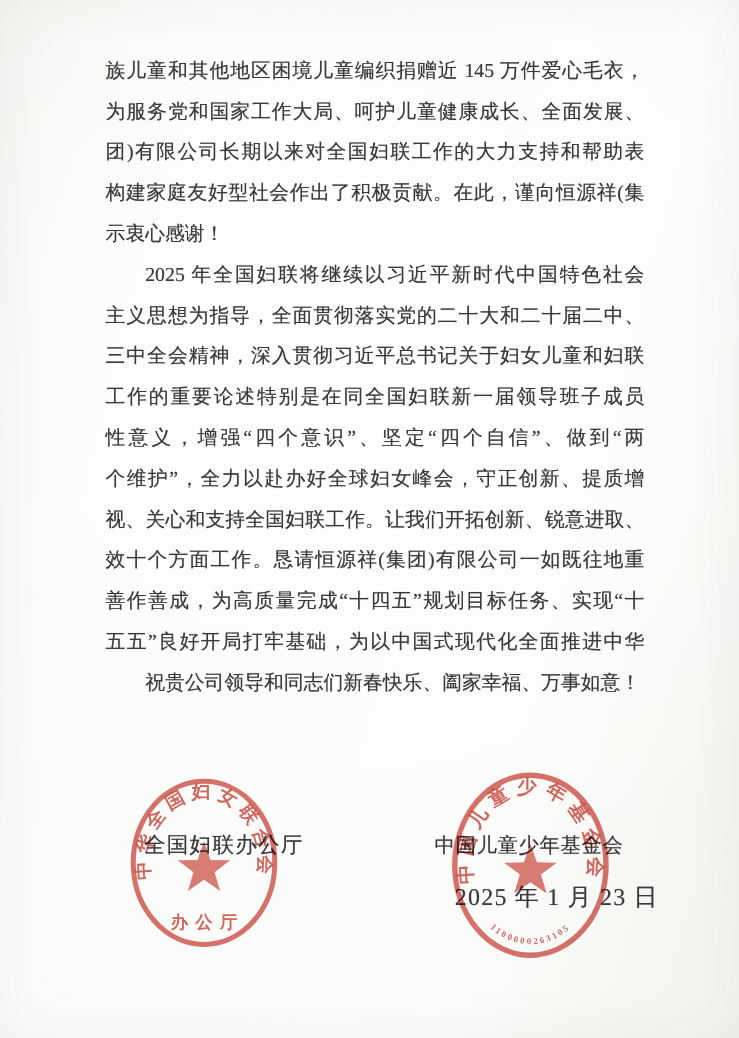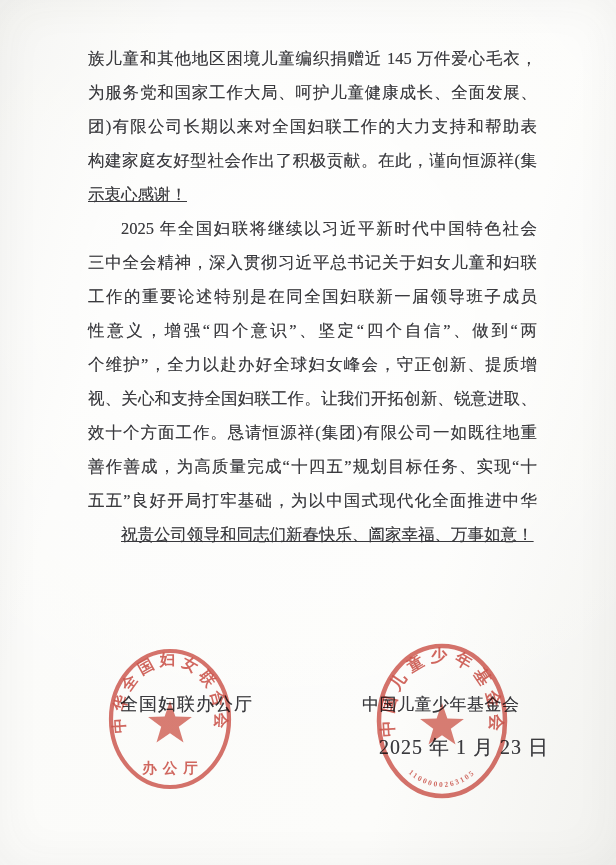--- a/index.html
+++ b/index.html
@@ -17,21 +17,21 @@
   .letter-body{
     position:absolute;left:88px;top:42px;width:449px;
     color:#3a3a3e;
     text-shadow:0 0 .6px rgba(58,58,62,.55);
   }
   .ln{
     height:34px;line-height:34px;font-size:16.5px;
     text-align:justify;text-align-last:justify;
     white-space:nowrap;letter-spacing:0;
   }
-  .ln.end{text-align-last:left;text-decoration:underline;}
+  .ln.end{text-align-last:left;}
   .ln.ind{padding-left:33px;}
   .sig{
     position:absolute;color:#3a3a3e;white-space:nowrap;
     text-shadow:0 0 .6px rgba(58,58,62,.55);
   }
   .sig-left-org{left:120px;top:692px;font-size:18px;letter-spacing:1px;}
   .sig-right-org{left:362px;top:693px;font-size:17px;letter-spacing:0.5px;}
   .sig-date{left:379px;top:734px;font-size:20px;letter-spacing:1px;}
   .seal{
     position:absolute;mix-blend-mode:multiply;opacity:.92;
@@ -46,20 +46,21 @@
 
 <div class="page">
 
   <div class="letter-body">
     <div class="ln">族儿童和其他地区困境儿童编织捐赠近 145 万件爱心毛衣，</div>
     <div class="ln">为服务党和国家工作大局、呵护儿童健康成长、全面发展、</div>
     <div class="ln">团)有限公司长期以来对全国妇联工作的大力支持和帮助表</div>
     <div class="ln">构建家庭友好型社会作出了积极贡献。在此，谨向恒源祥(集</div>
     <div class="ln end">示衷心感谢！</div>
     <div class="ln ind">2025 年全国妇联将继续以习近平新时代中国特色社会</div>
+    <div class="ln">主义思想为指导，全面贯彻落实党的二十大和二十届二中、</div>
     <div class="ln">三中全会精神，深入贯彻习近平总书记关于妇女儿童和妇联</div>
     <div class="ln">工作的重要论述特别是在同全国妇联新一届领导班子成员</div>
     <div class="ln">性意义，增强“四个意识”、坚定“四个自信”、做到“两</div>
     <div class="ln">个维护”，全力以赴办好全球妇女峰会，守正创新、提质增</div>
     <div class="ln">视、关心和支持全国妇联工作。让我们开拓创新、锐意进取、</div>
     <div class="ln">效十个方面工作。恳请恒源祥(集团)有限公司一如既往地重</div>
     <div class="ln">善作善成，为高质量完成“十四五”规划目标任务、实现“十</div>
     <div class="ln">五五”良好开局打牢基础，为以中国式现代化全面推进中华</div>
     <div class="ln ind end">祝贵公司领导和同志们新春快乐、阖家幸福、万事如意！</div>
   </div>

